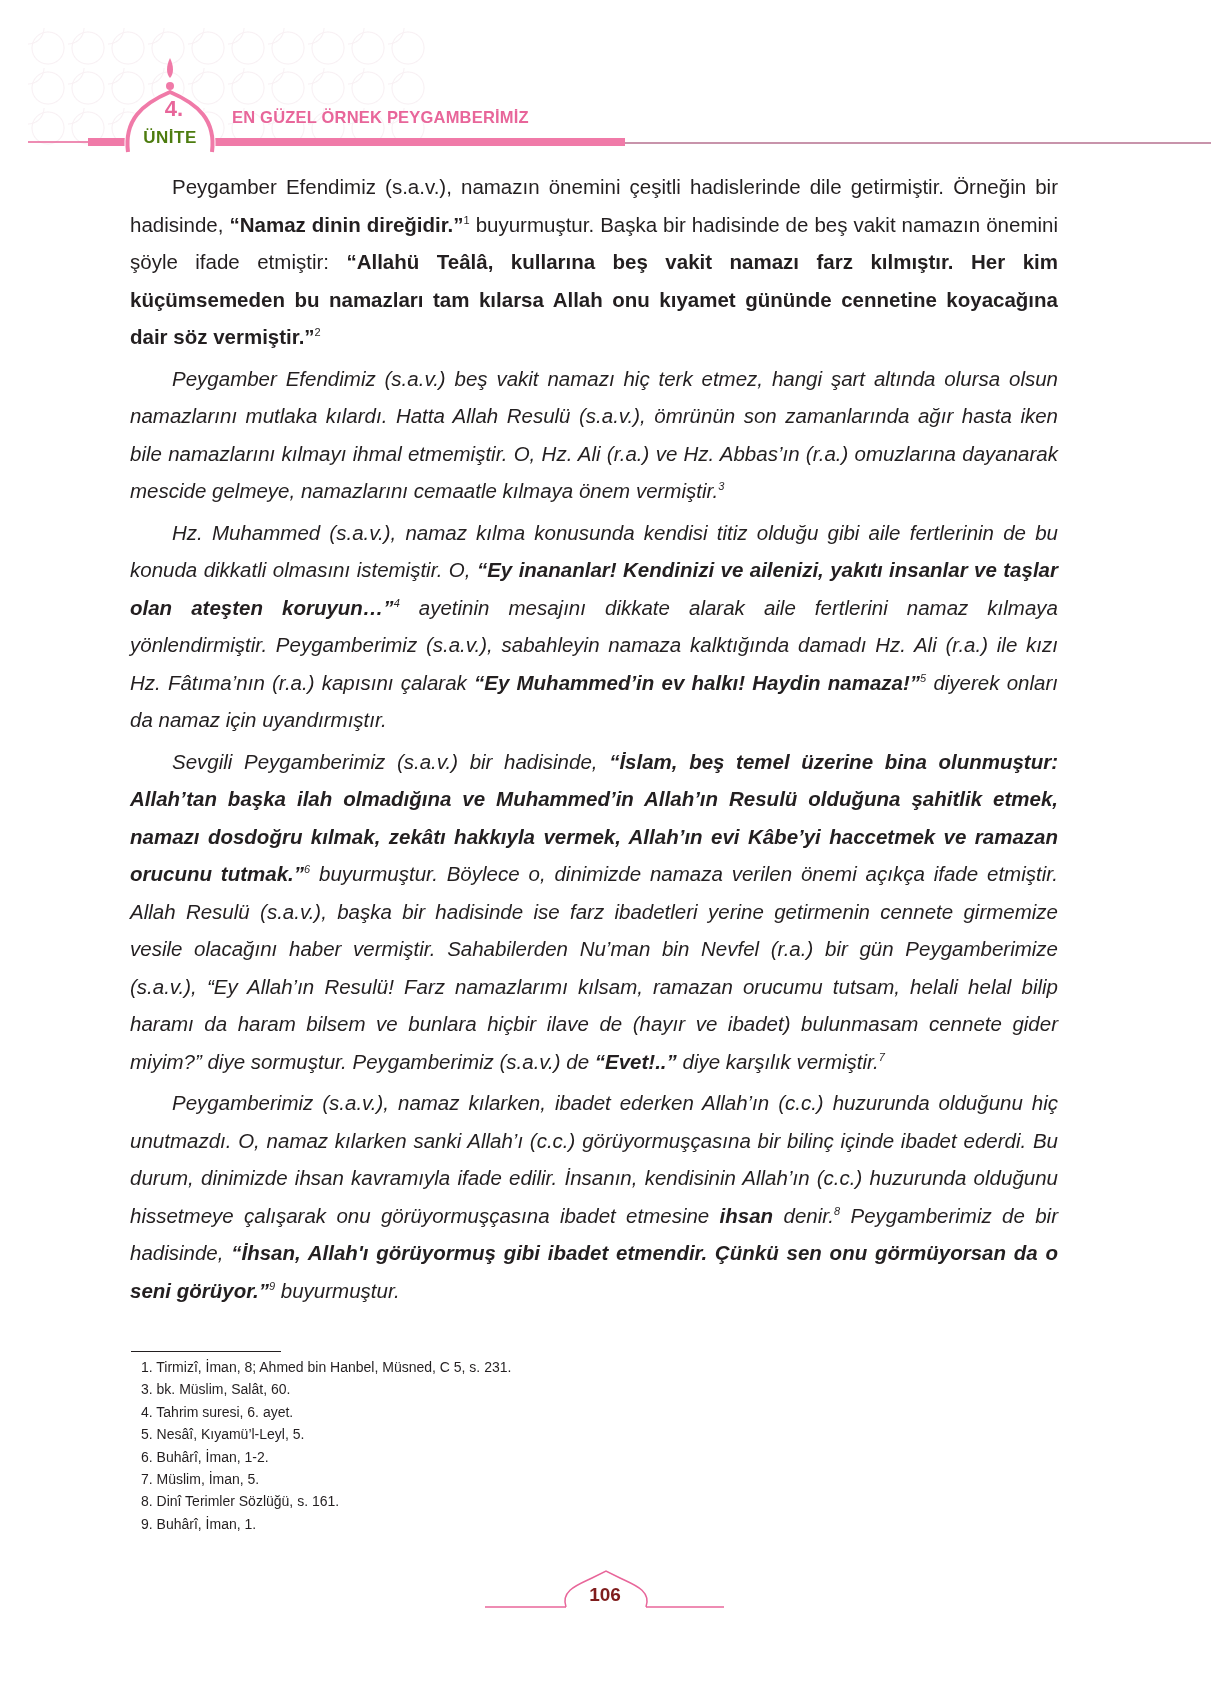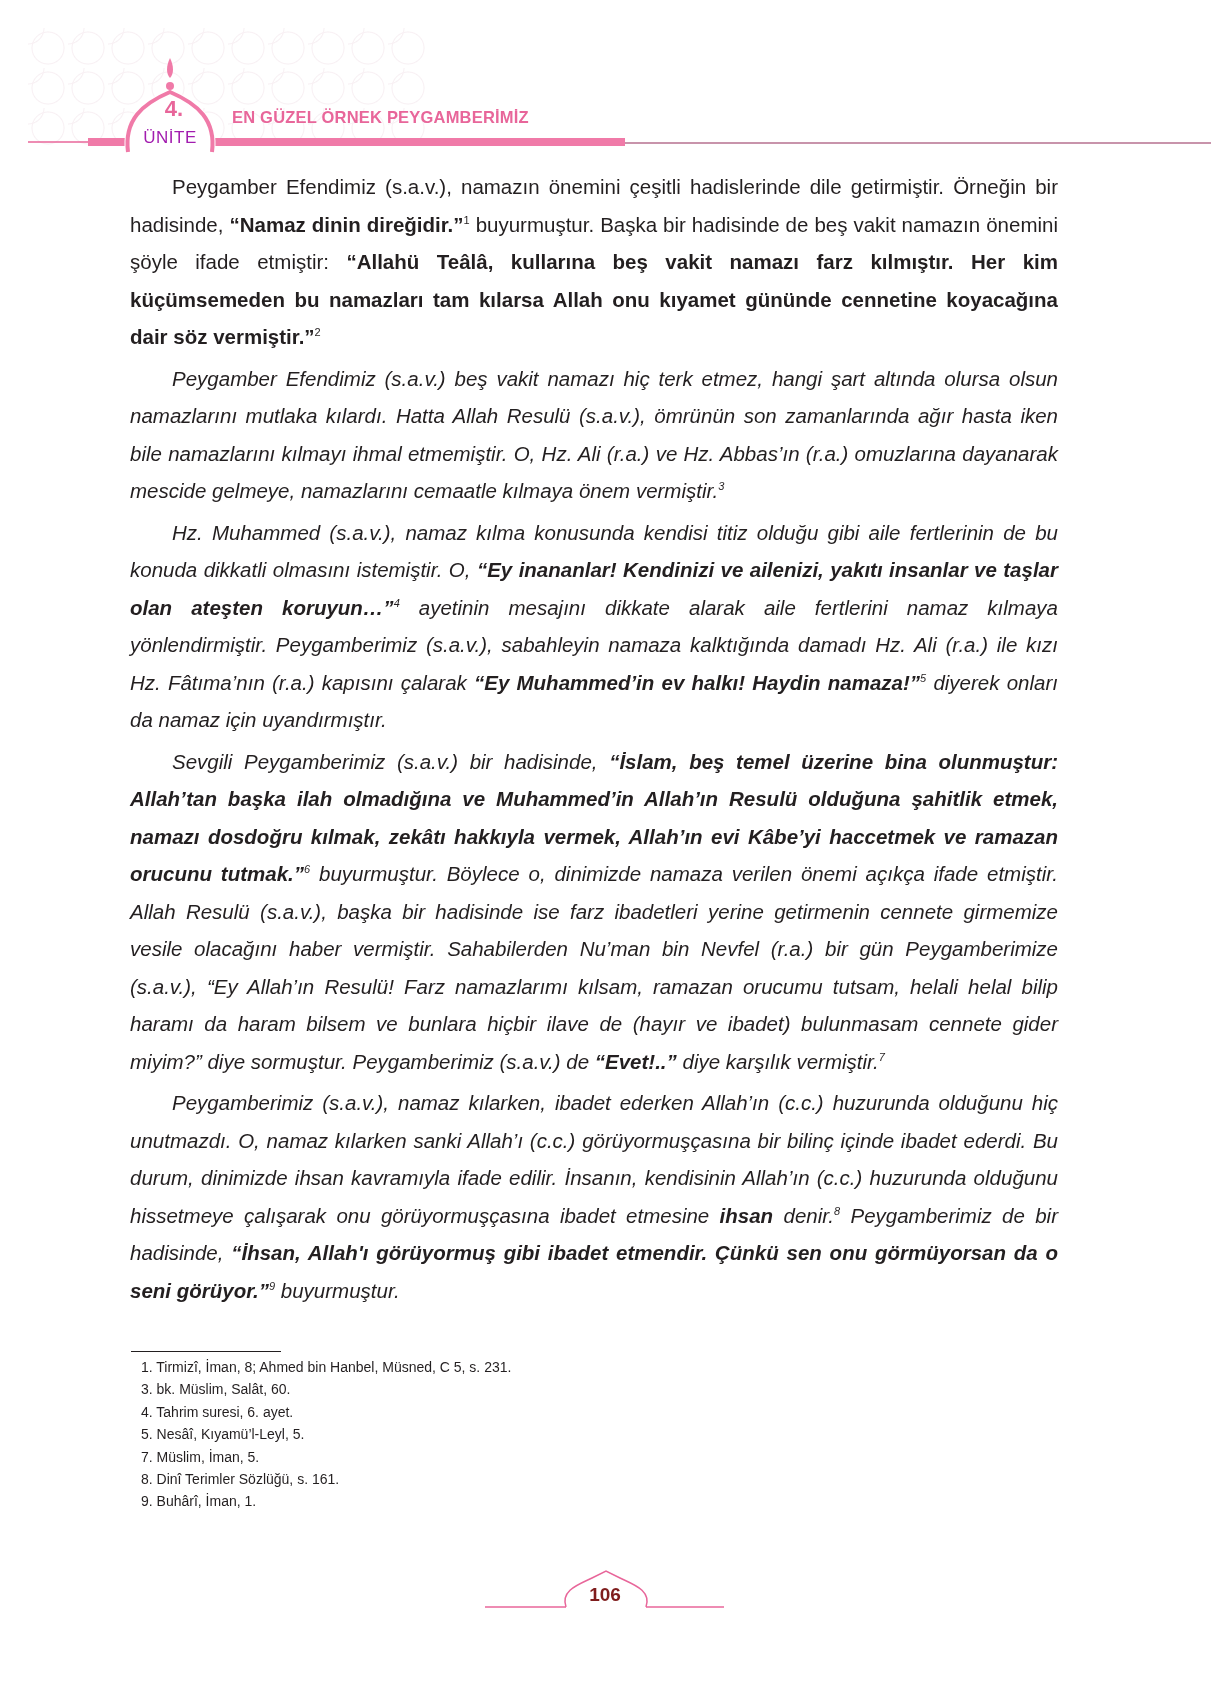--- a/index.html
+++ b/index.html
@@ -8,21 +8,21 @@
   .pattern { position: absolute; left: 28px; top: 28px; width: 400px; height: 120px;
     background-image:
       radial-gradient(circle at 20px 20px, transparent 15px, #f7eef2 16px, transparent 17px),
       radial-gradient(circle at 0 0, transparent 15px, #f7eef2 16px, transparent 17px);
     background-size: 40px 40px; opacity: .9; }
   .header { position: absolute; left: 0; top: 0; width: 1211px; height: 160px; }
   .header svg { position: absolute; left: 0; top: 0; }
   .unit-num { position: absolute; left: 148px; top: 96px; width: 52px; text-align: center;
     color: #e8669a; font-weight: bold; font-size: 22px; }
   .unit-label { position: absolute; left: 130px; top: 128px; width: 80px; text-align: center;
-    color: #a21caf; font-weight: normal; font-size: 17px; letter-spacing: .5px; }
+    color: #4d7c0f; font-weight: bold; font-size: 17px; letter-spacing: .5px; }
   .chapter-title { position: absolute; left: 232px; top: 108px; color: #e8669a; font-weight: bold;
     font-size: 16.5px; letter-spacing: .2px; }
   .content { position: absolute; left: 130px; top: 168px; width: 944px;
     font-size: 20.5px; line-height: 37.5px; text-align: justify; }
   .content p { margin: 0 16px 0 0; text-indent: 42px; }
   .content p + p { margin-top: 4px; font-style: italic; }
   .content b { font-weight: bold; }
   sup { font-size: 11px; line-height: 0; vertical-align: 8px; }
   .fn-rule { position: absolute; left: 131px; top: 1351px; width: 150px; height: 1px; background: #231f20; }
   .footnotes { position: absolute; left: 141px; top: 1356px; font-size: 14px; line-height: 22.4px; color: #231f20; }
@@ -65,20 +65,21 @@
   <p><span>Sevgili Peygamberimiz (s.a.v.) bir hadisinde, </span><b>“İslam, beş temel üzerine bina olunmuştur: Allah’tan başka ilah olmadığına ve Muhammed’in Allah’ın Resulü olduğuna şahitlik etmek, namazı dosdoğru kılmak, zekâtı hakkıyla vermek, Allah’ın evi Kâbe’yi haccetmek ve ramazan orucunu tutmak.”</b><sup>6</sup><span> buyurmuştur. Böylece o, dinimizde namaza verilen önemi açıkça ifade etmiştir. Allah Resulü (s.a.v.), başka bir hadisinde ise farz ibadetleri yerine getirmenin cennete girmemize vesile olacağını haber vermiştir. Sahabilerden Nu’man bin Nevfel (r.a.) bir gün Peygamberimize (s.a.v.), “Ey Allah’ın Resulü! Farz namazlarımı kılsam, ramazan orucumu tutsam, helali helal bilip haramı da haram bilsem ve bunlara hiçbir ilave de (hayır ve ibadet) bulunmasam cennete gider miyim?” diye sormuştur. Peygamberimiz (s.a.v.) de </span><b>“Evet!..”</b><span> diye karşılık vermiştir.</span><sup>7</sup></p>
   <p><span>Peygamberimiz (s.a.v.), namaz kılarken, ibadet ederken Allah’ın (c.c.) huzurunda olduğunu hiç unutmazdı. O, namaz kılarken sanki Allah’ı (c.c.) görüyormuşçasına bir bilinç içinde ibadet ederdi. Bu durum, dinimizde ihsan kavramıyla ifade edilir. İnsanın, kendisinin Allah’ın (c.c.) huzurunda olduğunu hissetmeye çalışarak onu görüyormuşçasına ibadet etmesine </span><b>ihsan</b><span> denir.</span><sup>8</sup><span> Peygamberimiz de bir hadisinde, </span><b>“İhsan, Allah'ı görüyormuş gibi ibadet etmendir. Çünkü sen onu görmüyorsan da o seni görüyor.”</b><sup>9</sup><span> buyurmuştur.</span></p>
 </div>
 
 <div class="fn-rule"></div>
 <div class="footnotes">
   <div>1. Tirmizî, İman, 8; Ahmed bin Hanbel, Müsned, C 5, s. 231.</div>
   <div>3. bk. Müslim, Salât, 60.</div>
   <div>4. Tahrim suresi, 6. ayet.</div>
   <div>5. Nesâî, Kıyamü’l-Leyl, 5.</div>
+  <div>6. Buhârî, İman, 1-2.</div>
   <div>7. Müslim, İman, 5.</div>
   <div>8. Dinî Terimler Sözlüğü, s. 161.</div>
   <div>9. Buhârî, İman, 1.</div>
 </div>
 
 <div class="pager">
   <svg width="250" height="50">
     <line x1="5" y1="47" x2="86" y2="47" stroke="#e8669a" stroke-width="1.5"></line>
     <path d="M86 47 C 80 30, 100 24, 112 18 L 126 11 L 140 18 C 152 24, 172 30, 166 47" fill="none" stroke="#e8669a" stroke-width="1.5"></path>
     <line x1="166" y1="47" x2="244" y2="47" stroke="#e8669a" stroke-width="1.5"></line>

